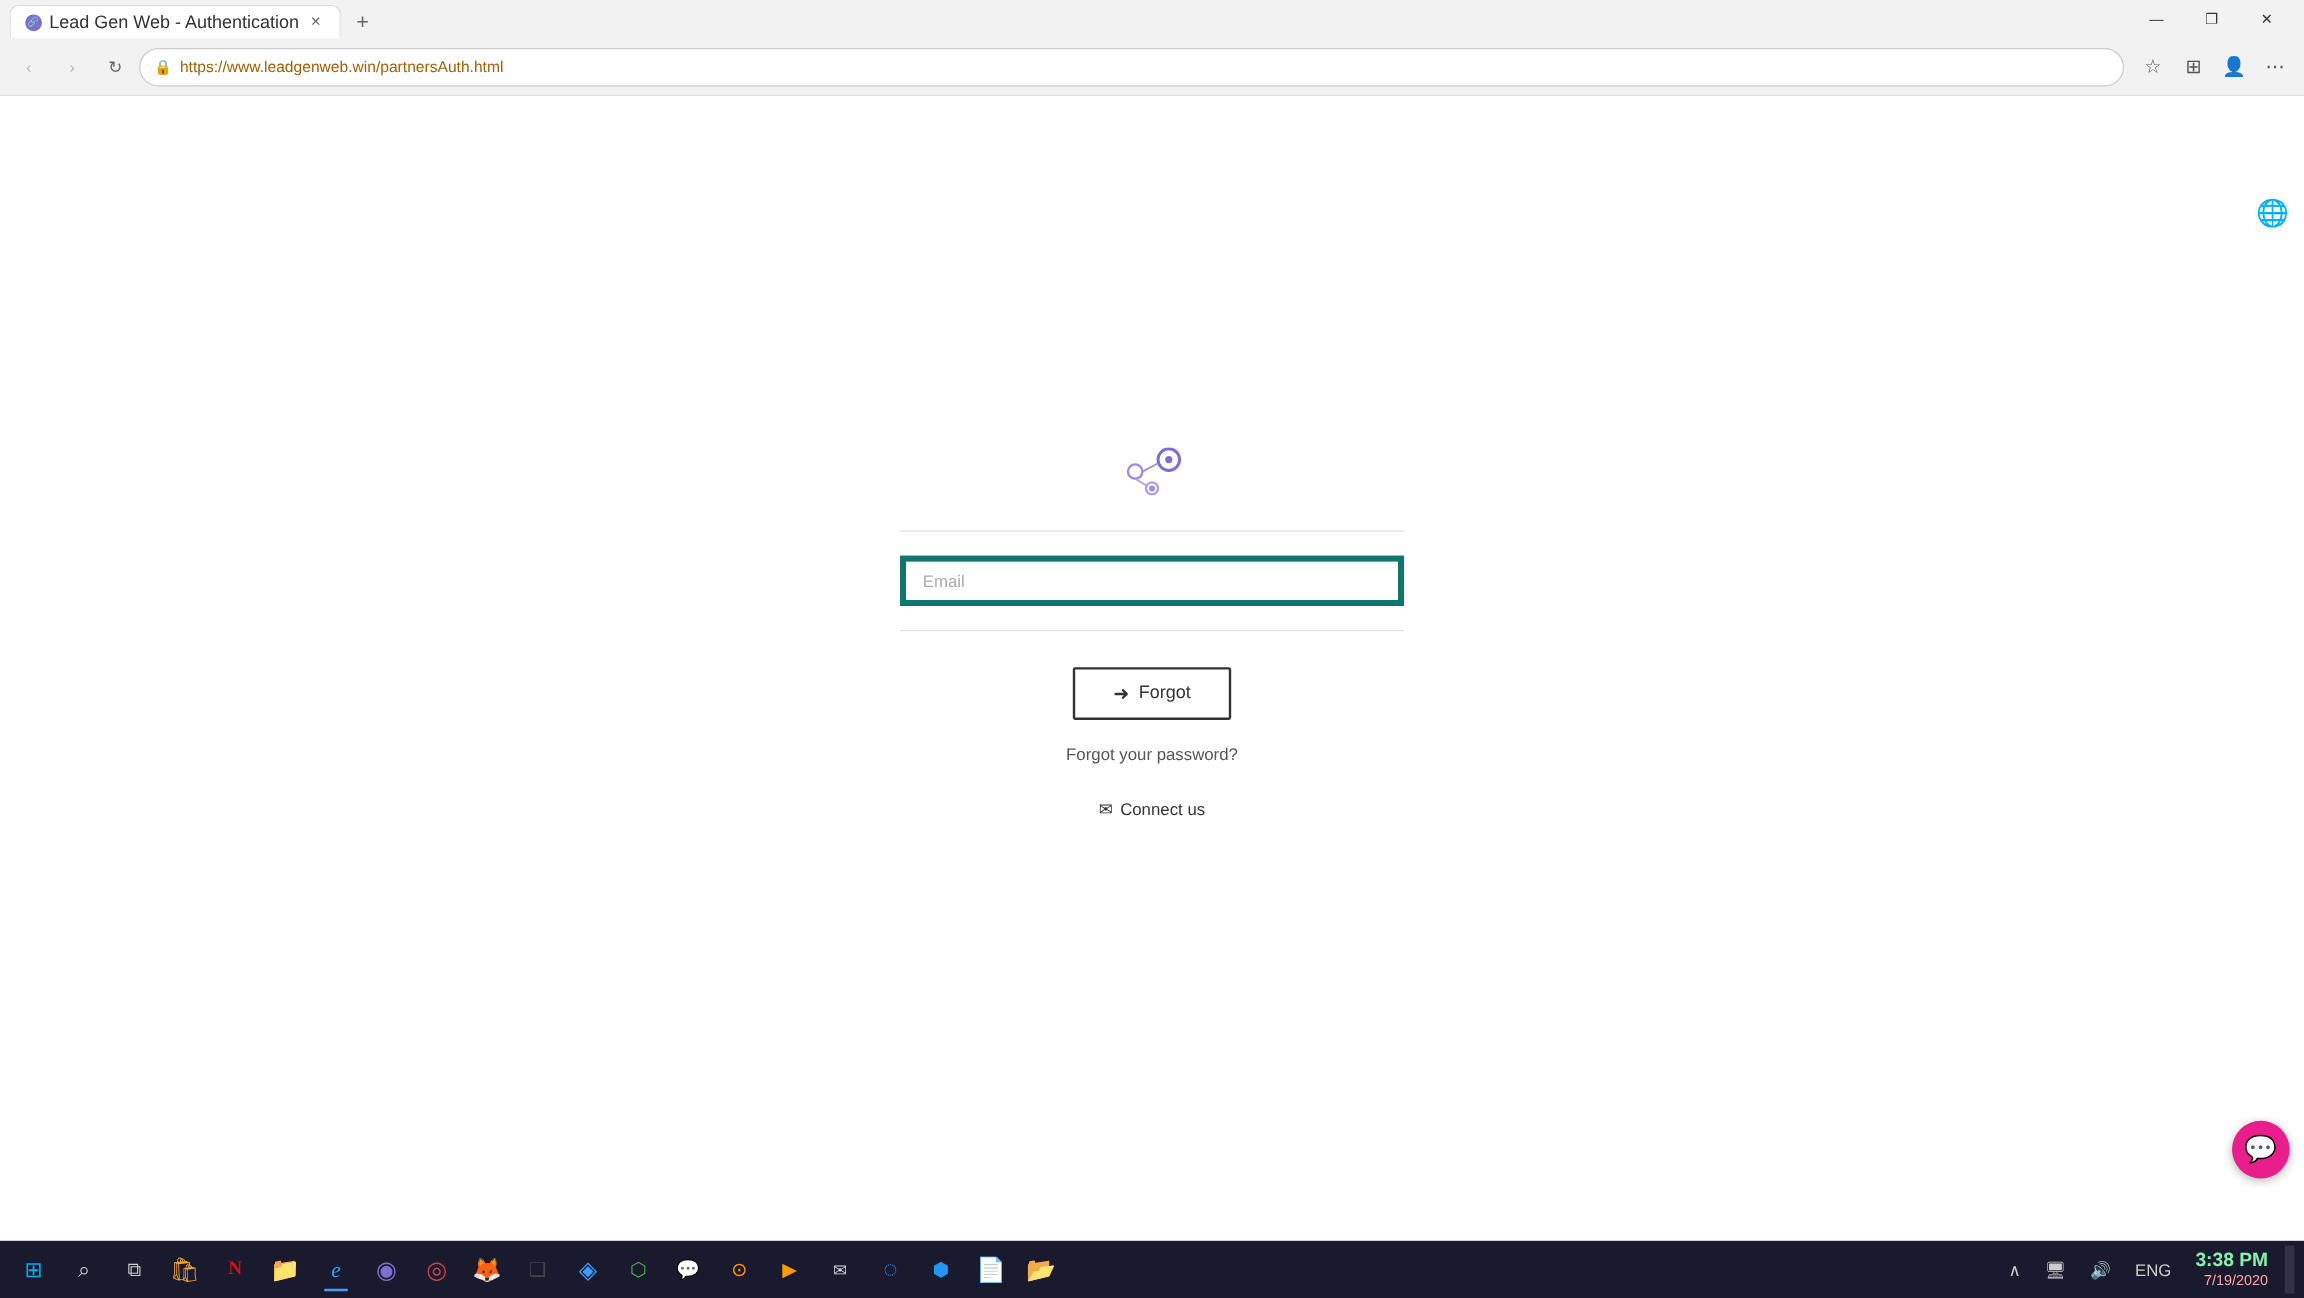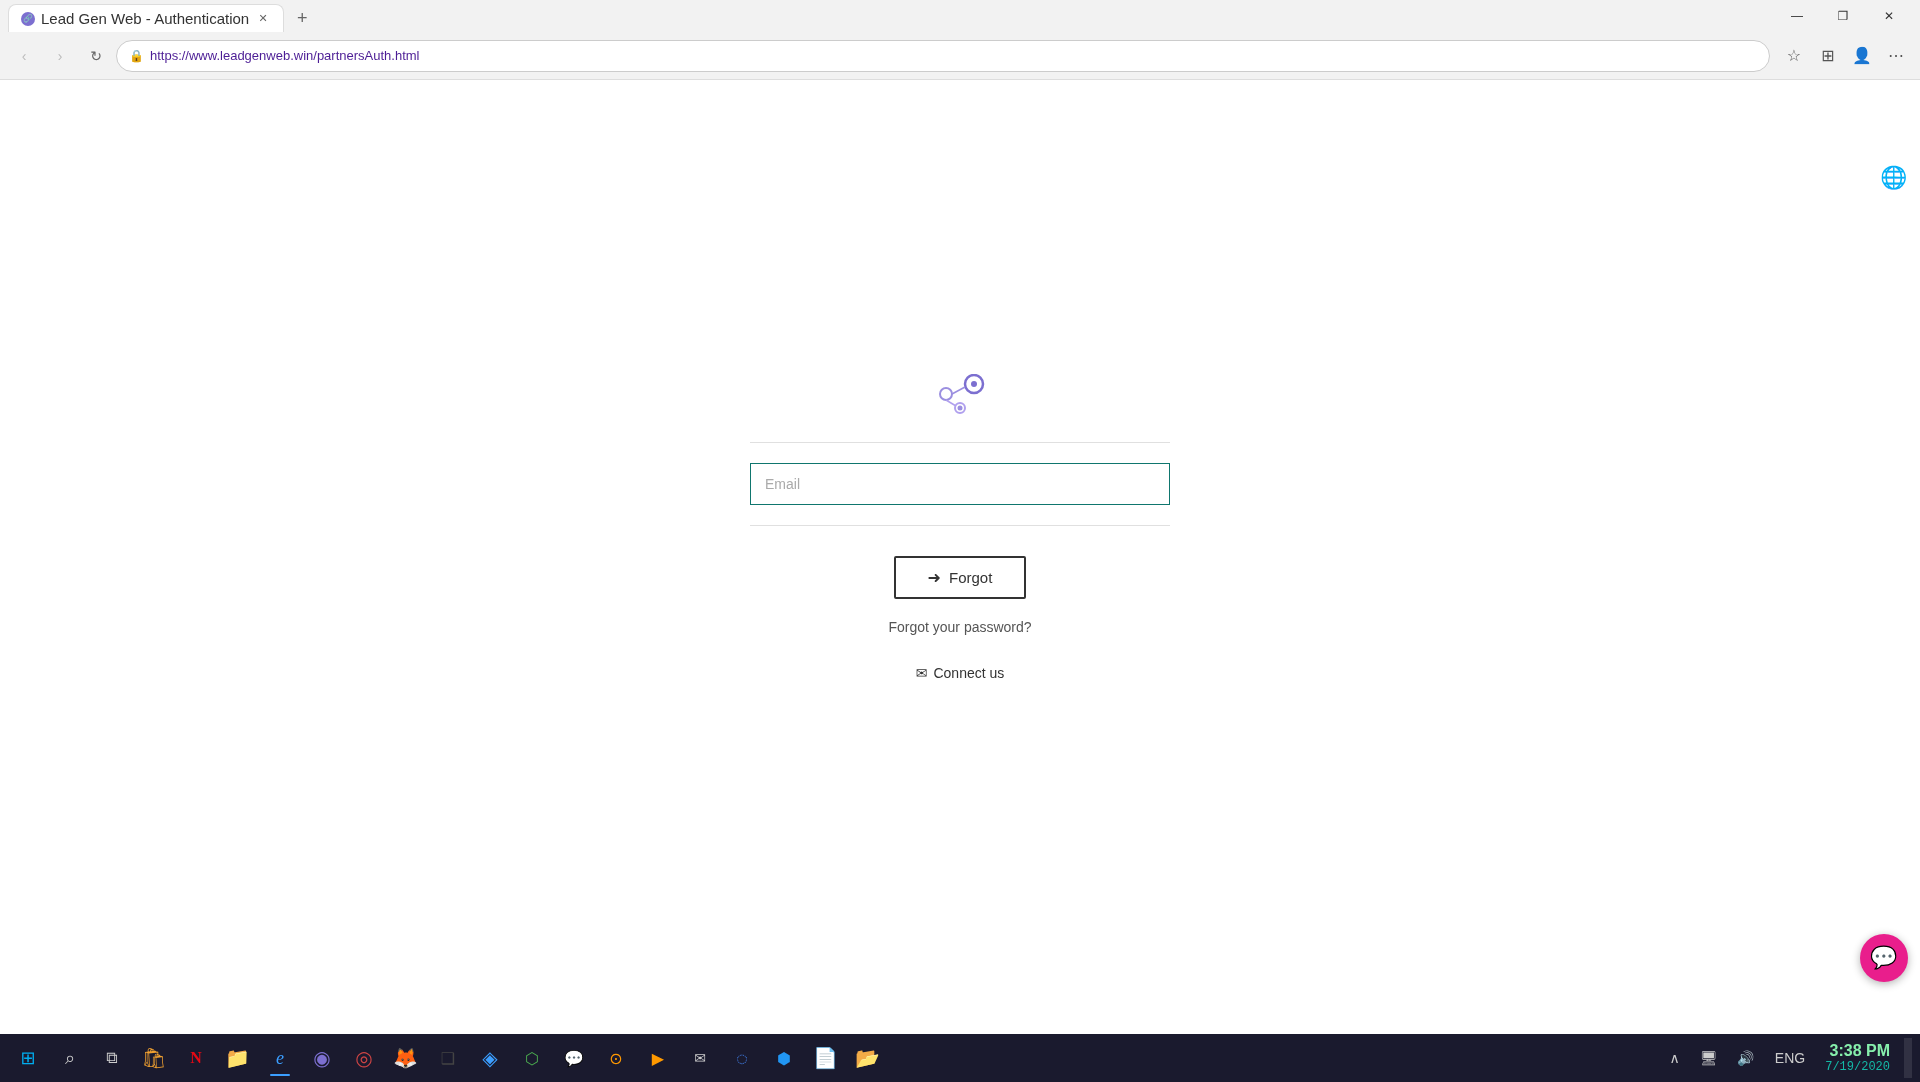--- a/index.html
+++ b/index.html
@@ -156,21 +156,21 @@
     }
 
     .url-lock {
       font-size: 12px;
       color: #666;
     }
 
     .url-text {
       flex: 1;
       font-size: 13px;
-      color: #4c1d95;
+      color: #a16207;
     }
 
     .browser-actions {
       display: flex;
       align-items: center;
       gap: 2px;
       margin-left: 4px;
     }
 
     .browser-action-btn {
@@ -234,21 +234,21 @@
 
     
     .form-group {
       width: 420px;
       margin-bottom: 4px;
     }
 
     .form-input {
       width: 100%;
       height: 42px;
-      border: 1px solid #0f766e;
+      border: 5px solid #0f766e;
       padding: 0 14px;
       font-size: 14px;
       color: #333;
       outline: none;
       background: #fff;
     }
 
     .form-input::placeholder {
       color: #aaa;
     }
@@ -398,22 +398,21 @@
     }
 
     .clock-time {
       font-size: 16px;
       color: #86efac;
       font-weight: bold;
     }
 
     .clock-date {
       font-size: 12px;
-      color: #14b8a6;
-      font-family: Liberation Mono, monospace;
+      color: #fca5a5;
     }
 
     .taskbar-show-desktop {
       width: 8px;
       height: 40px;
       background: rgba(255,255,255,0.1);
       cursor: pointer;
       margin-left: 2px;
     }
   </style>

